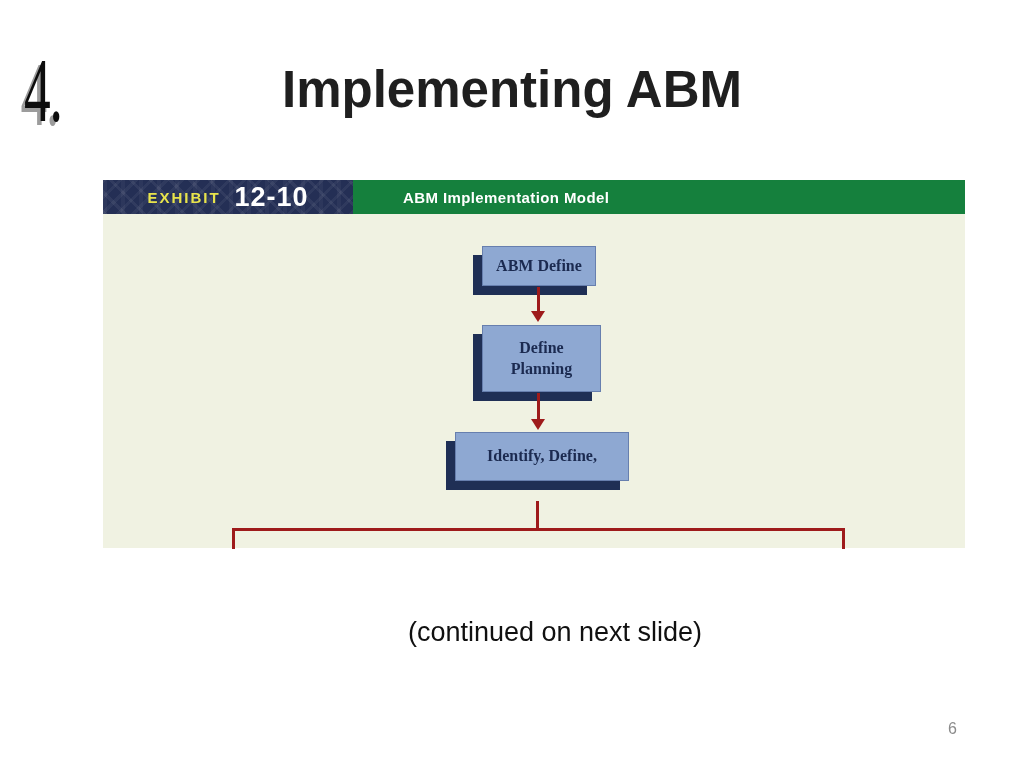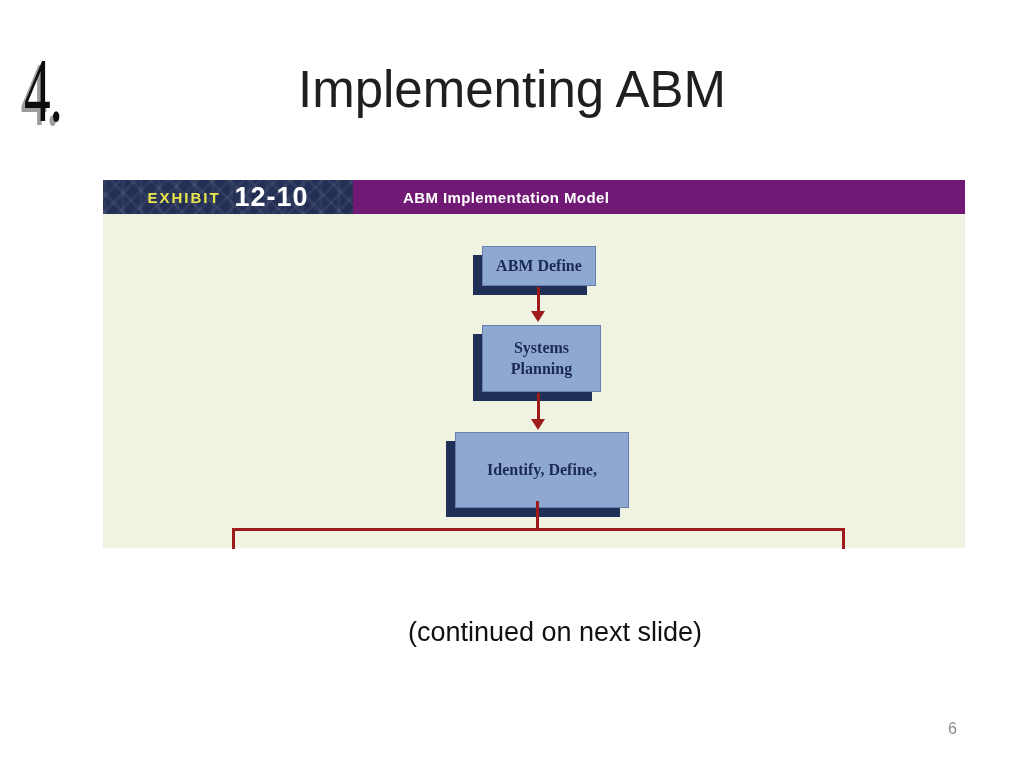--- a/index.html
+++ b/index.html
@@ -25,21 +25,21 @@
     transform-origin: left top;
     text-shadow: -6px 4px 0 #9c9c9c;
   }
 
   
   .slide-title {
     position: absolute;
     left: 0; right: 0; top: 60px;
     text-align: center;
     font-size: 51px;
-    font-weight: 400;
+    font-weight: 700;
     color: #1f1f1f;
     letter-spacing: 0px;
   }
 
   
   .exhibit {
     position: absolute;
     left: 103px; top: 180px;
     width: 862px; height: 368px;
   }
@@ -63,21 +63,21 @@
   }
   .exhibit-number {
     color: #ffffff;
     font-size: 27px;
     font-weight: 700;
     letter-spacing: 1px;
     text-align: center;
   }
   .exhibit-bar {
     flex: 1;
-    background: #701a75;
+    background: #15803d;
     display: flex; align-items: center;
     padding-left: 50px;
   }
   .exhibit-title {
     color: #ffffff;
     font-size: 15px;
     font-weight: 700;
     letter-spacing: 0.4px;
   }
   .exhibit-body {
@@ -97,21 +97,21 @@
     font-weight: 700;
     font-size: 16px;
     line-height: 1.3;
     text-align: center;
     display: flex;
     flex-direction: column;
     justify-content: center;
   }
   .box-abm      { left: 379px; top: 32px;  width: 114px; height: 40px; }
   .box-systems  { left: 379px; top: 111px; width: 119px; height: 67px; }
-  .box-identify { left: 352px; top: 218px; width: 174px; height: 76px; }
+  .box-identify { left: 352px; top: 218px; width: 174px; height: 49px; }
 
   
   .flow-arrow { position: absolute; width: 14px; }
   .flow-arrow .stem {
     position: absolute; left: 5.5px; top: 0;
     width: 3px; background: #9e1b1b;
   }
   .flow-arrow .head {
     position: absolute; left: 0; bottom: 0;
     width: 0; height: 0;
@@ -182,21 +182,21 @@
     <div class="flow-box box-abm">
       <span>ABM Define</span>
     </div>
 
     <div class="flow-arrow arrow-1">
       <span class="stem"></span>
       <span class="head"></span>
     </div>
 
     <div class="flow-box box-systems">
-      <span>Systems</span>
+      <span>Define</span>
       <span>Planning</span>
     </div>
 
     <div class="flow-arrow arrow-2">
       <span class="stem"></span>
       <span class="head"></span>
     </div>
 
     <div class="flow-box box-identify">
       <span>Identify, Define,</span>

